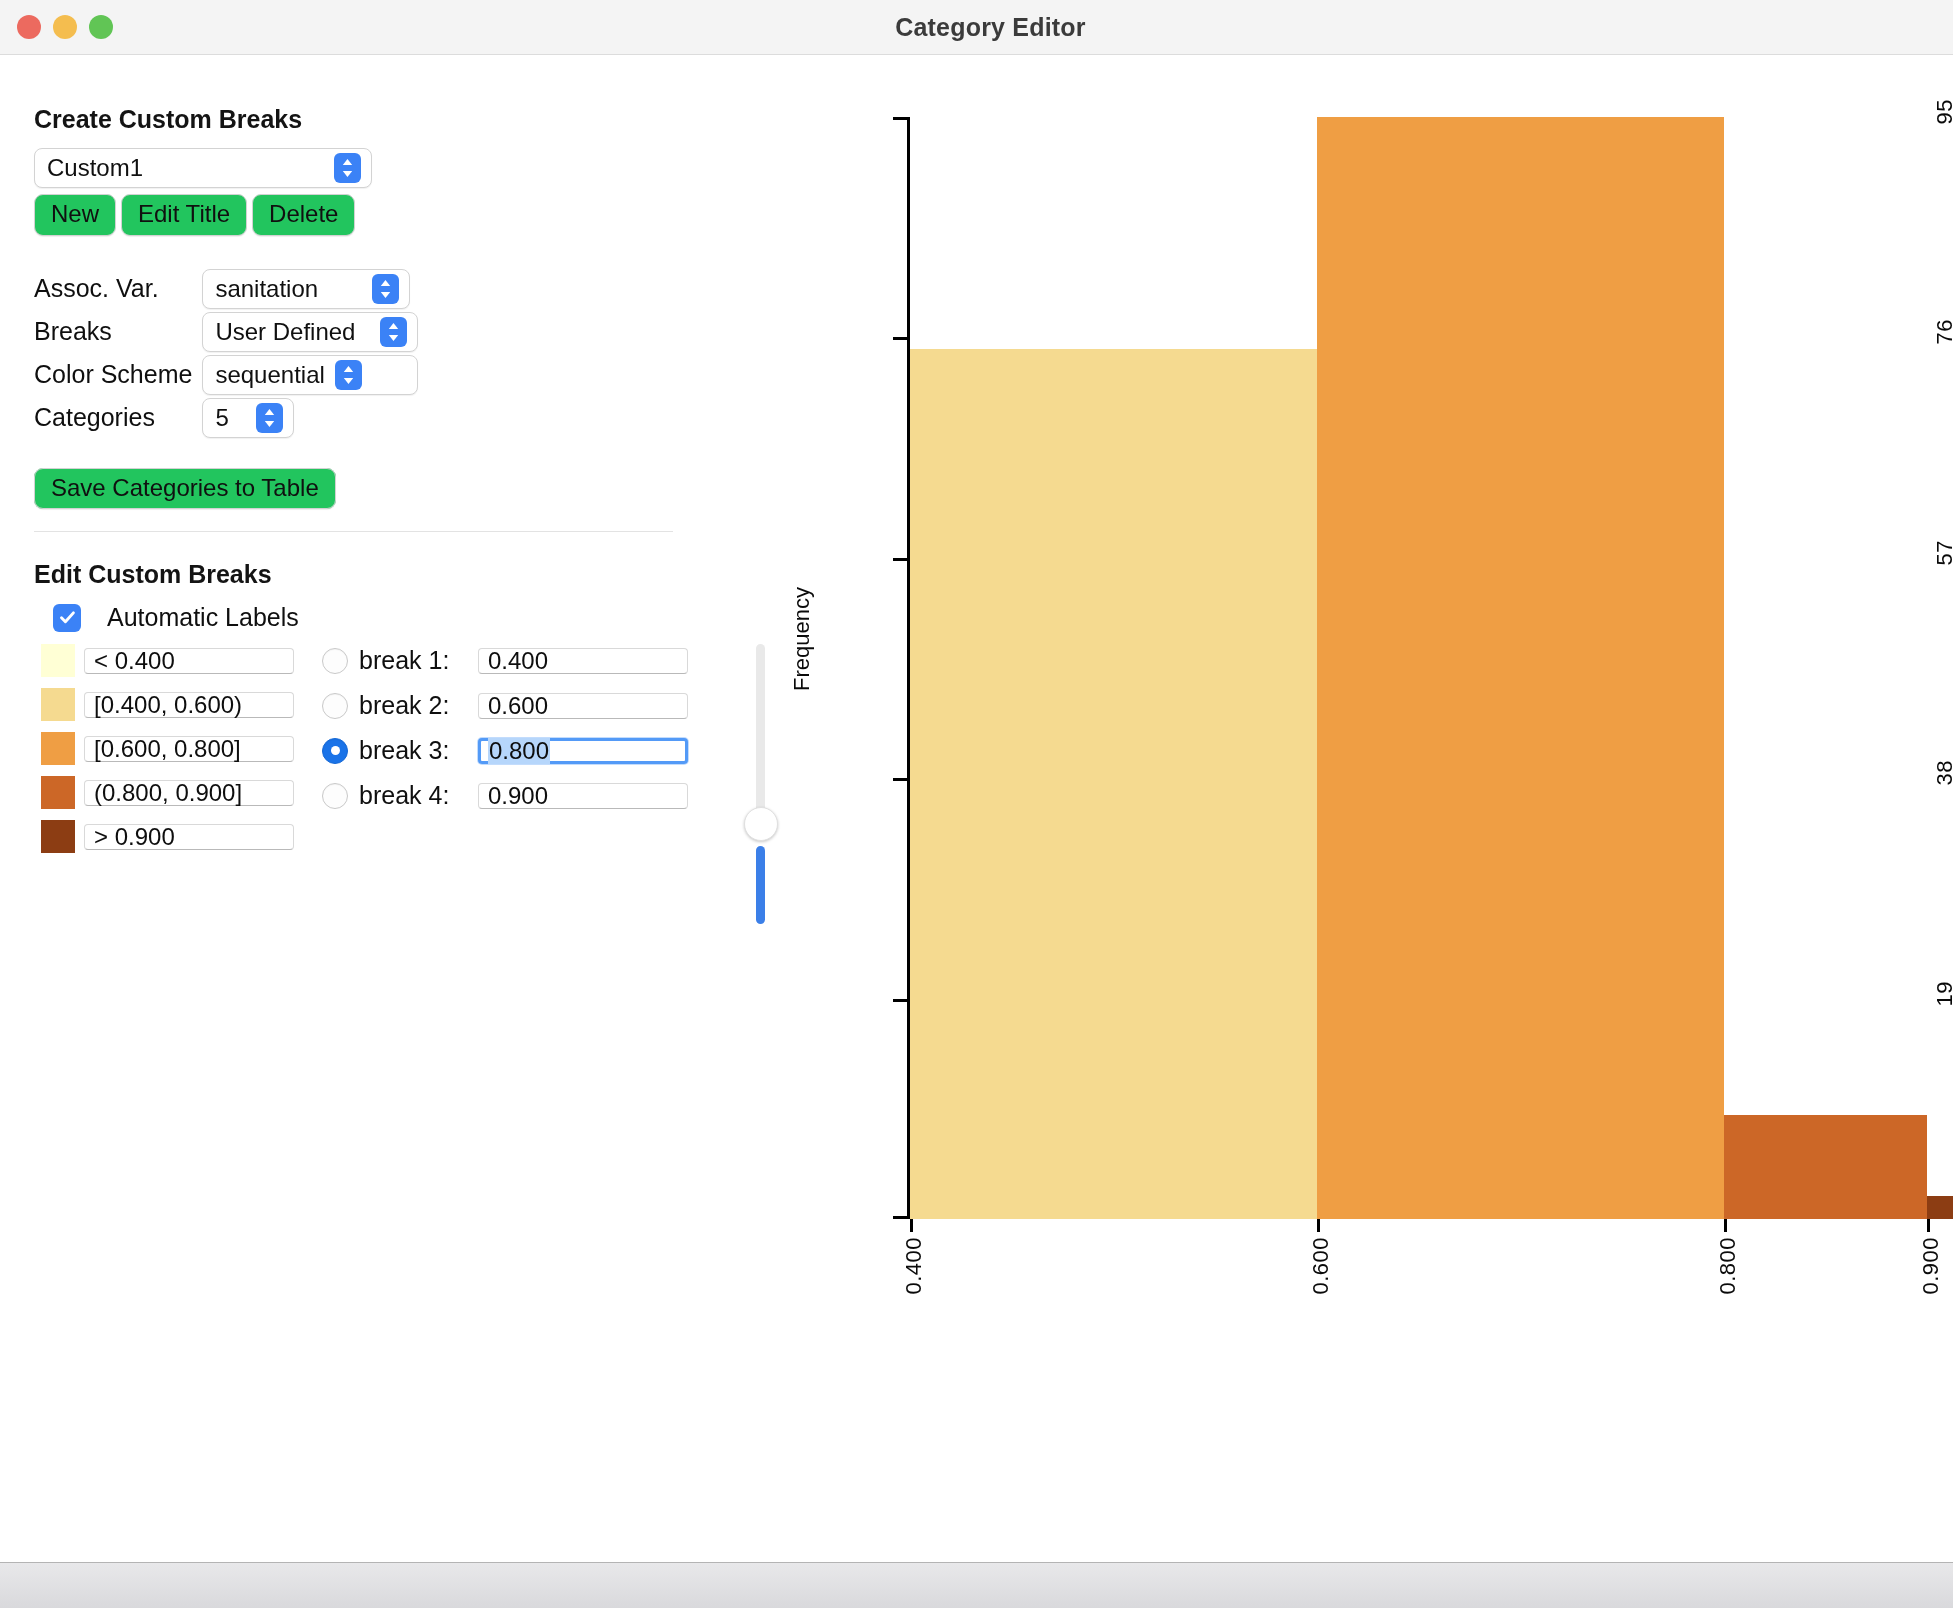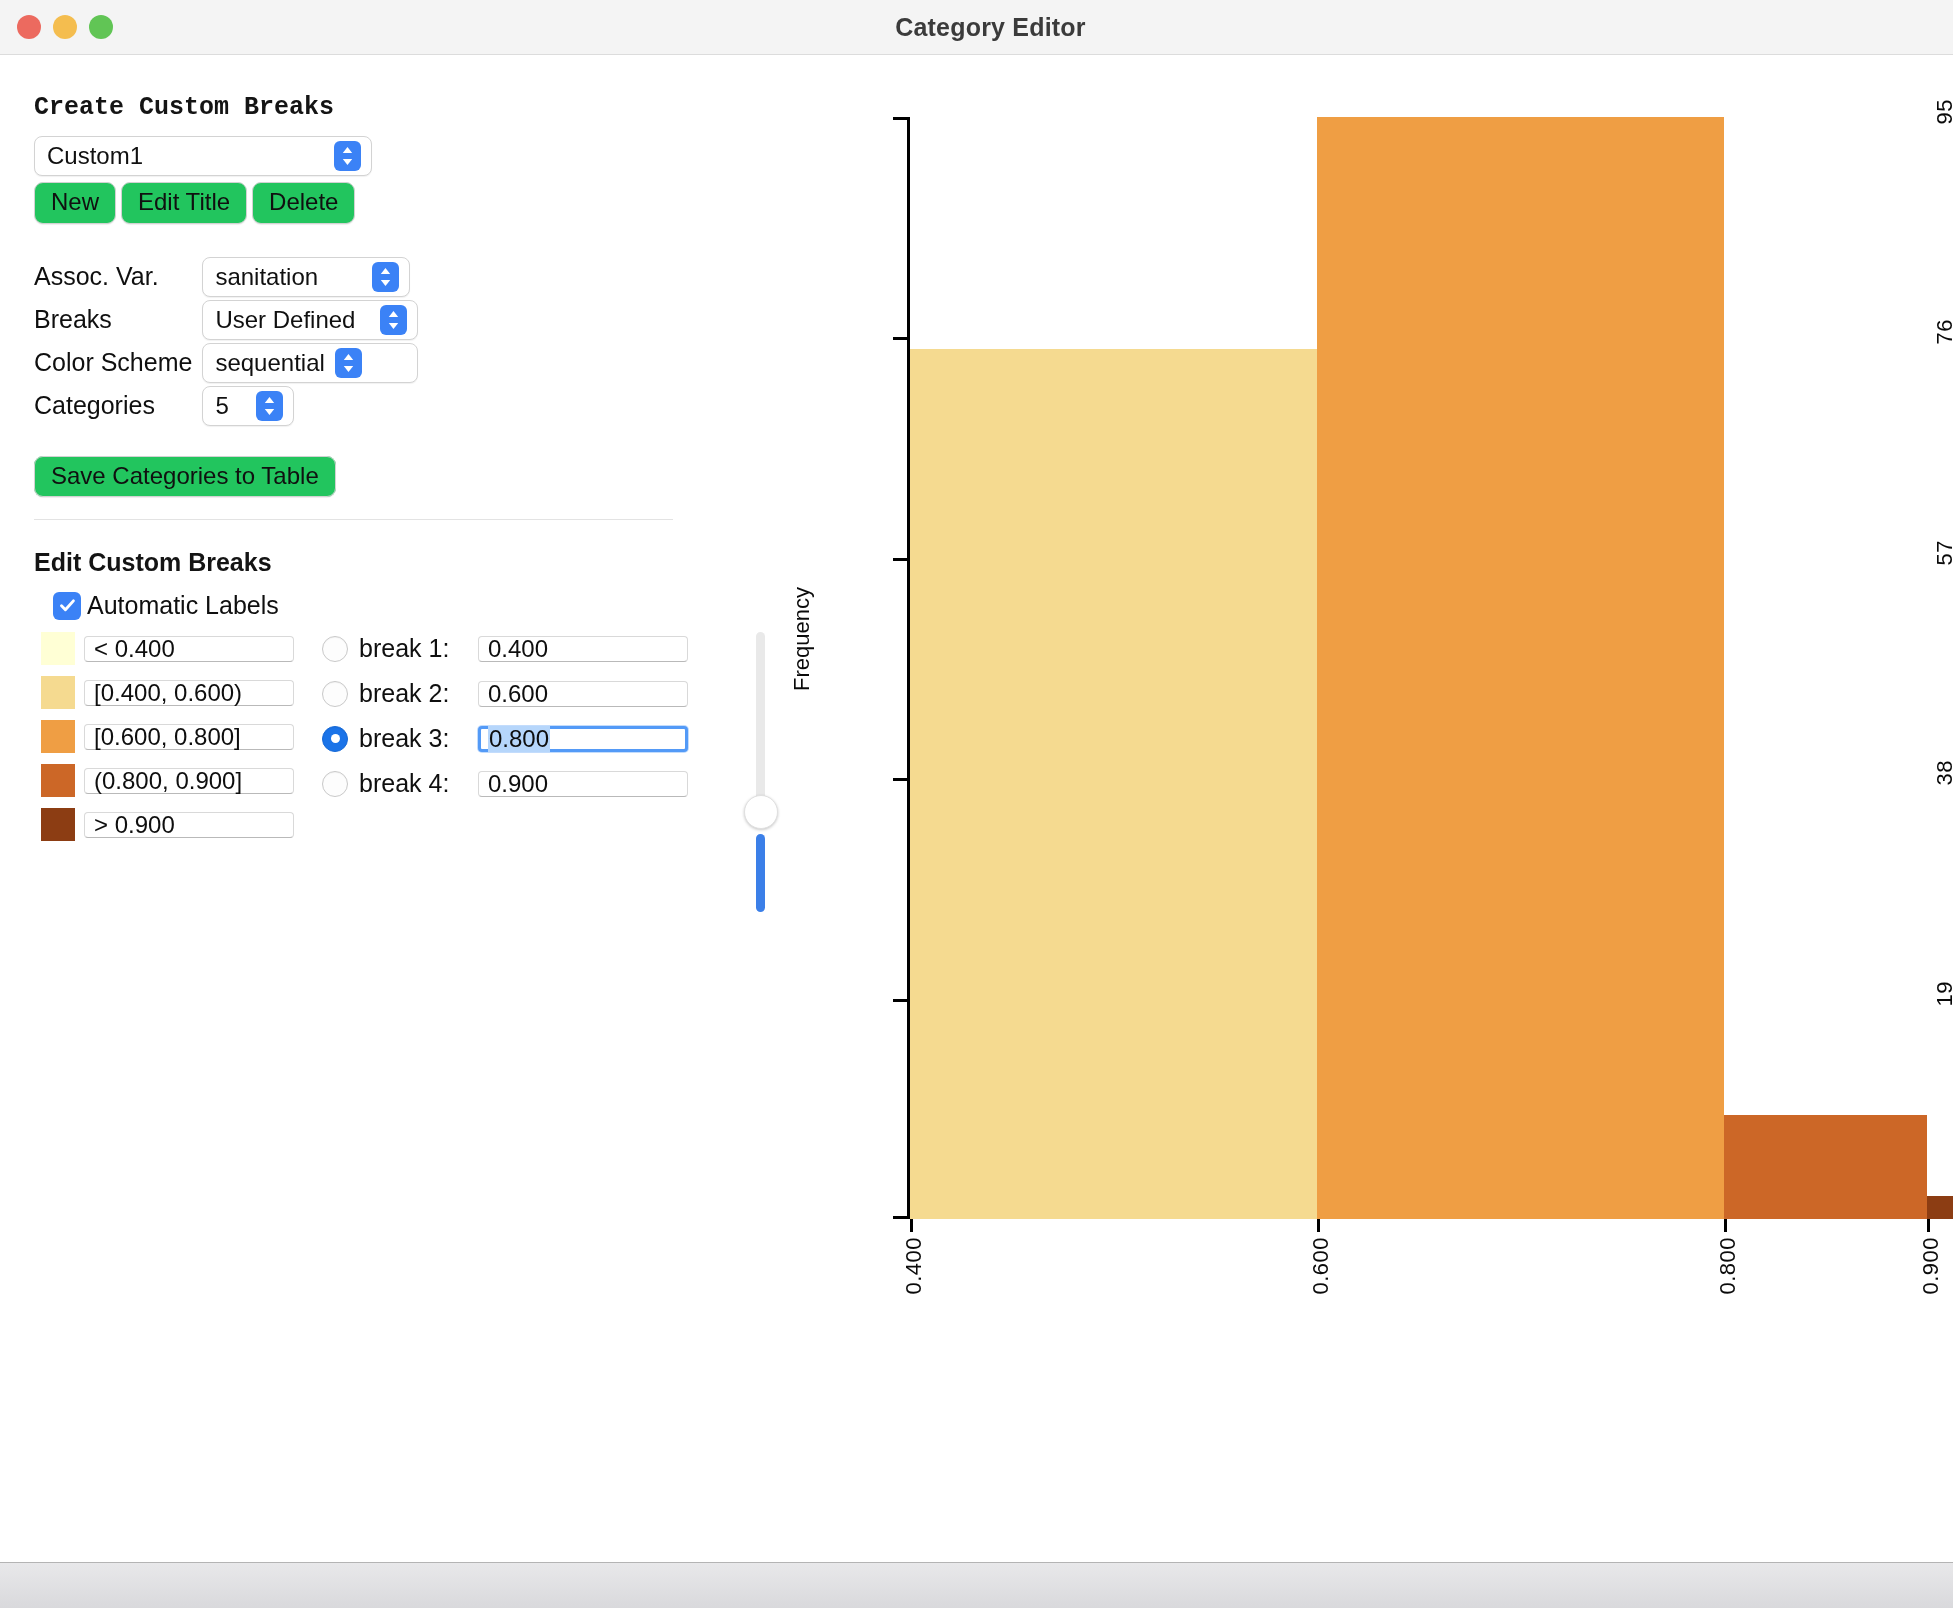--- a/index.html
+++ b/index.html
@@ -57,21 +57,21 @@
     flex: 1 1 auto;
     position: relative;
     background: #ffffff;
   }
 
   
   .section-heading {
     font-size: 25px; font-weight: bold; color: #141414;
     margin-left: 34px;
   }
-  #sh-create { margin-top: 8px; font-family: Liberation Mono, monospace; }
+  #sh-create { margin-top: 20px; }
 
   
   .combo {
     position: relative;
     display: inline-flex; align-items: center;
     height: 40px;
     background: #ffffff;
     border: 1px solid #d3d3d3;
     border-radius: 8px;
     box-shadow: 0 1px 1px rgba(0,0,0,.06);
@@ -119,21 +119,21 @@
   .divider {
     margin: 30px 0 0 34px;
     width: 639px; height: 1px;
     background: #e3e3e3;
   }
   #sh-edit { margin-top: 28px; }
 
   
   .check-row {
     margin: 14px 0 8px 41px;
-    display: flex; align-items: center; gap: 6px; padding-left: 12px;
+    display: flex; align-items: center; gap: 26px; padding-left: 12px;
   }
   .checkbox {
     width: 28px; height: 28px; border-radius: 6px;
     background: #3b82f6; display: flex;
     align-items: center; justify-content: center;
     flex: 0 0 auto;
   }
   .check-label { font-size: 25px; color: #0f0f0f; }
 
   

